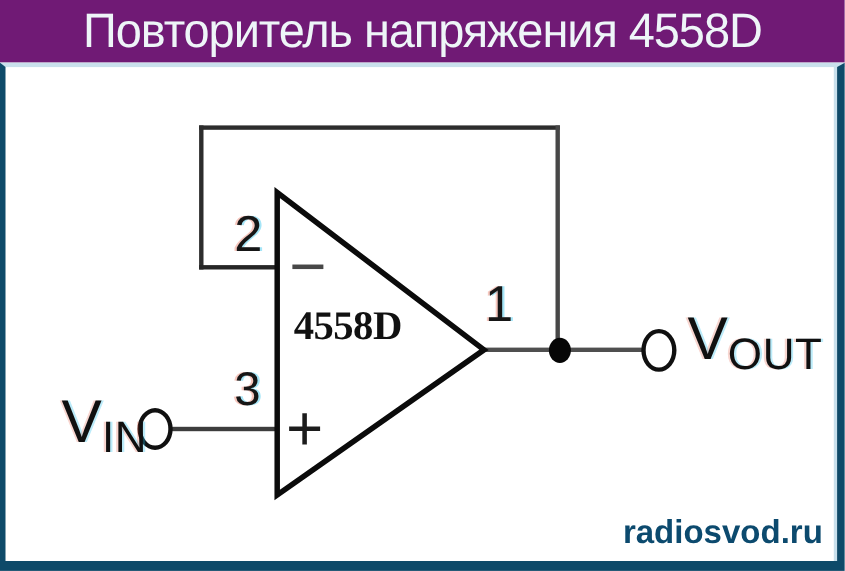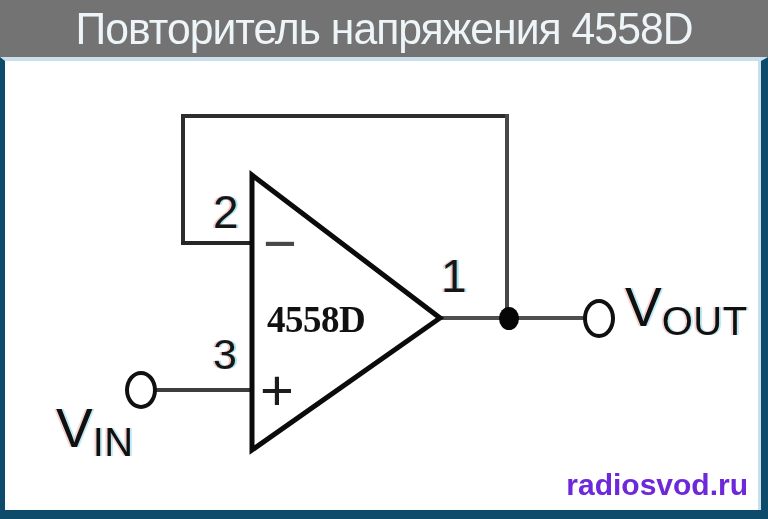--- a/index.html
+++ b/index.html
@@ -5,21 +5,21 @@
   html, body { margin: 0; padding: 0; }
   body {
     width: 768px; height: 519px;
     position: relative;
     overflow: hidden;
     background: #ffffff;
     font-family: "Liberation Sans", sans-serif;
   }
   .banner {
     position: absolute; left: 0; top: 0; width: 768px; height: 57px;
-    background: #737373;
+    background: #701a75;
     display: flex; align-items: center; justify-content: center;
   }
   .banner h1 {
     margin: 0; padding: 0;
     color: #eef5f8;
     font-size: 44px; font-weight: 400; line-height: 1;
     letter-spacing: -1px;
     transform: scaleX(0.97);
     white-space: nowrap;
   }
@@ -31,21 +31,21 @@
     border-left: 5px solid #0e4a69;
     border-right: 7px solid #0e4a69;
     box-shadow: inset -3px 0 0 #c9e0ec;
   }
   .footer-strip {
     position: absolute; left: 0; bottom: 0; width: 768px; height: 9px;
     background: #0e4a69;
   }
   .watermark {
     position: absolute; top: 470px; right: 20px;
-    font-size: 30px; font-weight: 700; color: #6d28d9; line-height: 1;
+    font-size: 30px; font-weight: 700; color: #0c4a6e; line-height: 1;
   }
 
   
   .wire { position: absolute; }
   .fb-top    { left: 181px; top: 114px; width: 328px; height: 4px; background: #2d2d2d; }
   .fb-left   { left: 181px; top: 114px; width: 4px;  height: 131px; background: #2d2d2d; }
   .pin2-wire { left: 181px; top: 241px; width: 73px; height: 4px;  background: #262626; }
   .fb-right  { left: 505px; top: 114px; width: 4px;  height: 206px; background: #474747; }
   .in-wire   { left: 156px; top: 388px; width: 98px; height: 4px;  background: #3d3d3d; }
   .out-wire  { left: 436px; top: 316px; width: 150px; height: 4px; background: #4f4f4f; }
@@ -74,33 +74,33 @@
   .pin-1 { left: 441px; top: 253px; font-size: 46px; }
 
   .op-symbol {
     position: absolute; display: flex;
     align-items: center; justify-content: center; line-height: 1;
   }
   .sym-minus { left: 258px; top: 221px; width: 44px; height: 44px; font-size: 58px; color: #474747; }
   .sym-plus  { left: 251px; top: 362px; width: 52px; height: 56px; font-size: 58px; color: #1c1c1c; }
 
   .opamp-label {
-    position: absolute; left: 267px; top: 301px;
+    position: absolute; left: 267px; top: 278px;
     font-family: "Liberation Serif", serif;
     font-weight: 700; font-size: 37px; line-height: 1; color: #111111;
     letter-spacing: -0.5px;
   }
 
   .vgroup {
     position: absolute; line-height: 1; color: #101010; white-space: nowrap;
     text-shadow: -2px 0 0 rgba(225,70,40,0.22), 2px 0 0 rgba(30,190,235,0.30);
   }
   .vgroup .vbase { font-size: 55px; line-height: 1; }
   .vgroup .vsub  { font-size: 40px; line-height: 1; vertical-align: -9px; letter-spacing: 0.5px; }
-  .vin  { left: 56px;  top: 356px; margin-top: 45px; }
+  .vin  { left: 56px;  top: 356px; }
   .vout { left: 625px; top: 280px; }
 </style>
 </head>
 <body>
 
 <div class="banner">
   <h1>Повторитель напряжения 4558D</h1>
 </div>
 
 <div class="frame"></div>

